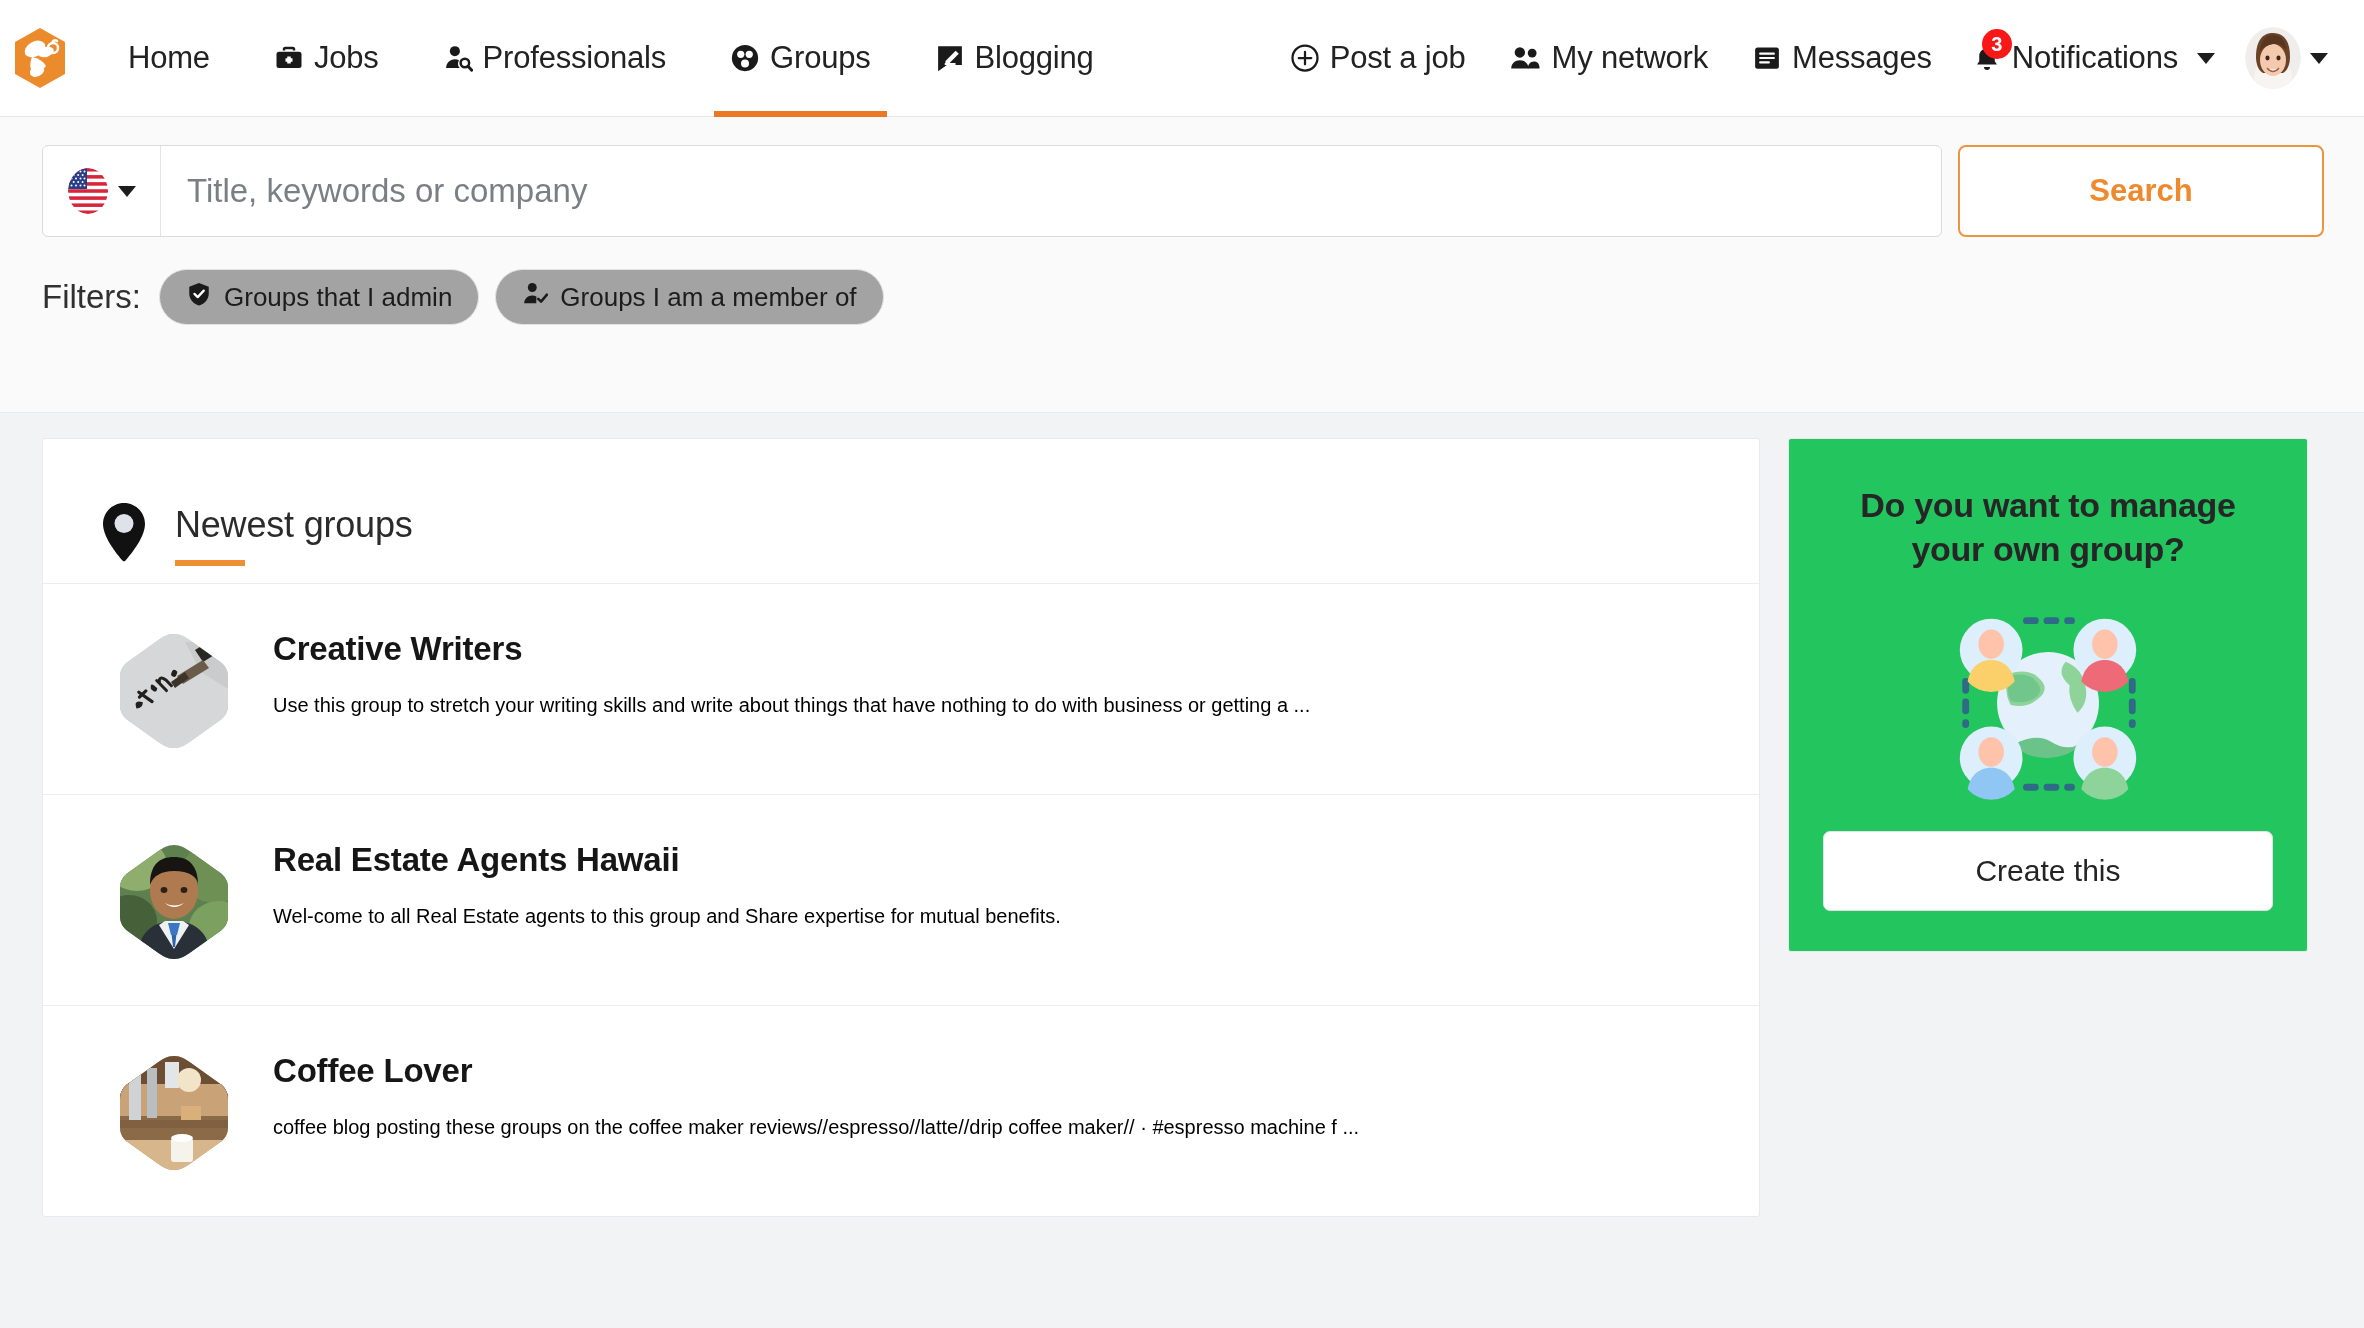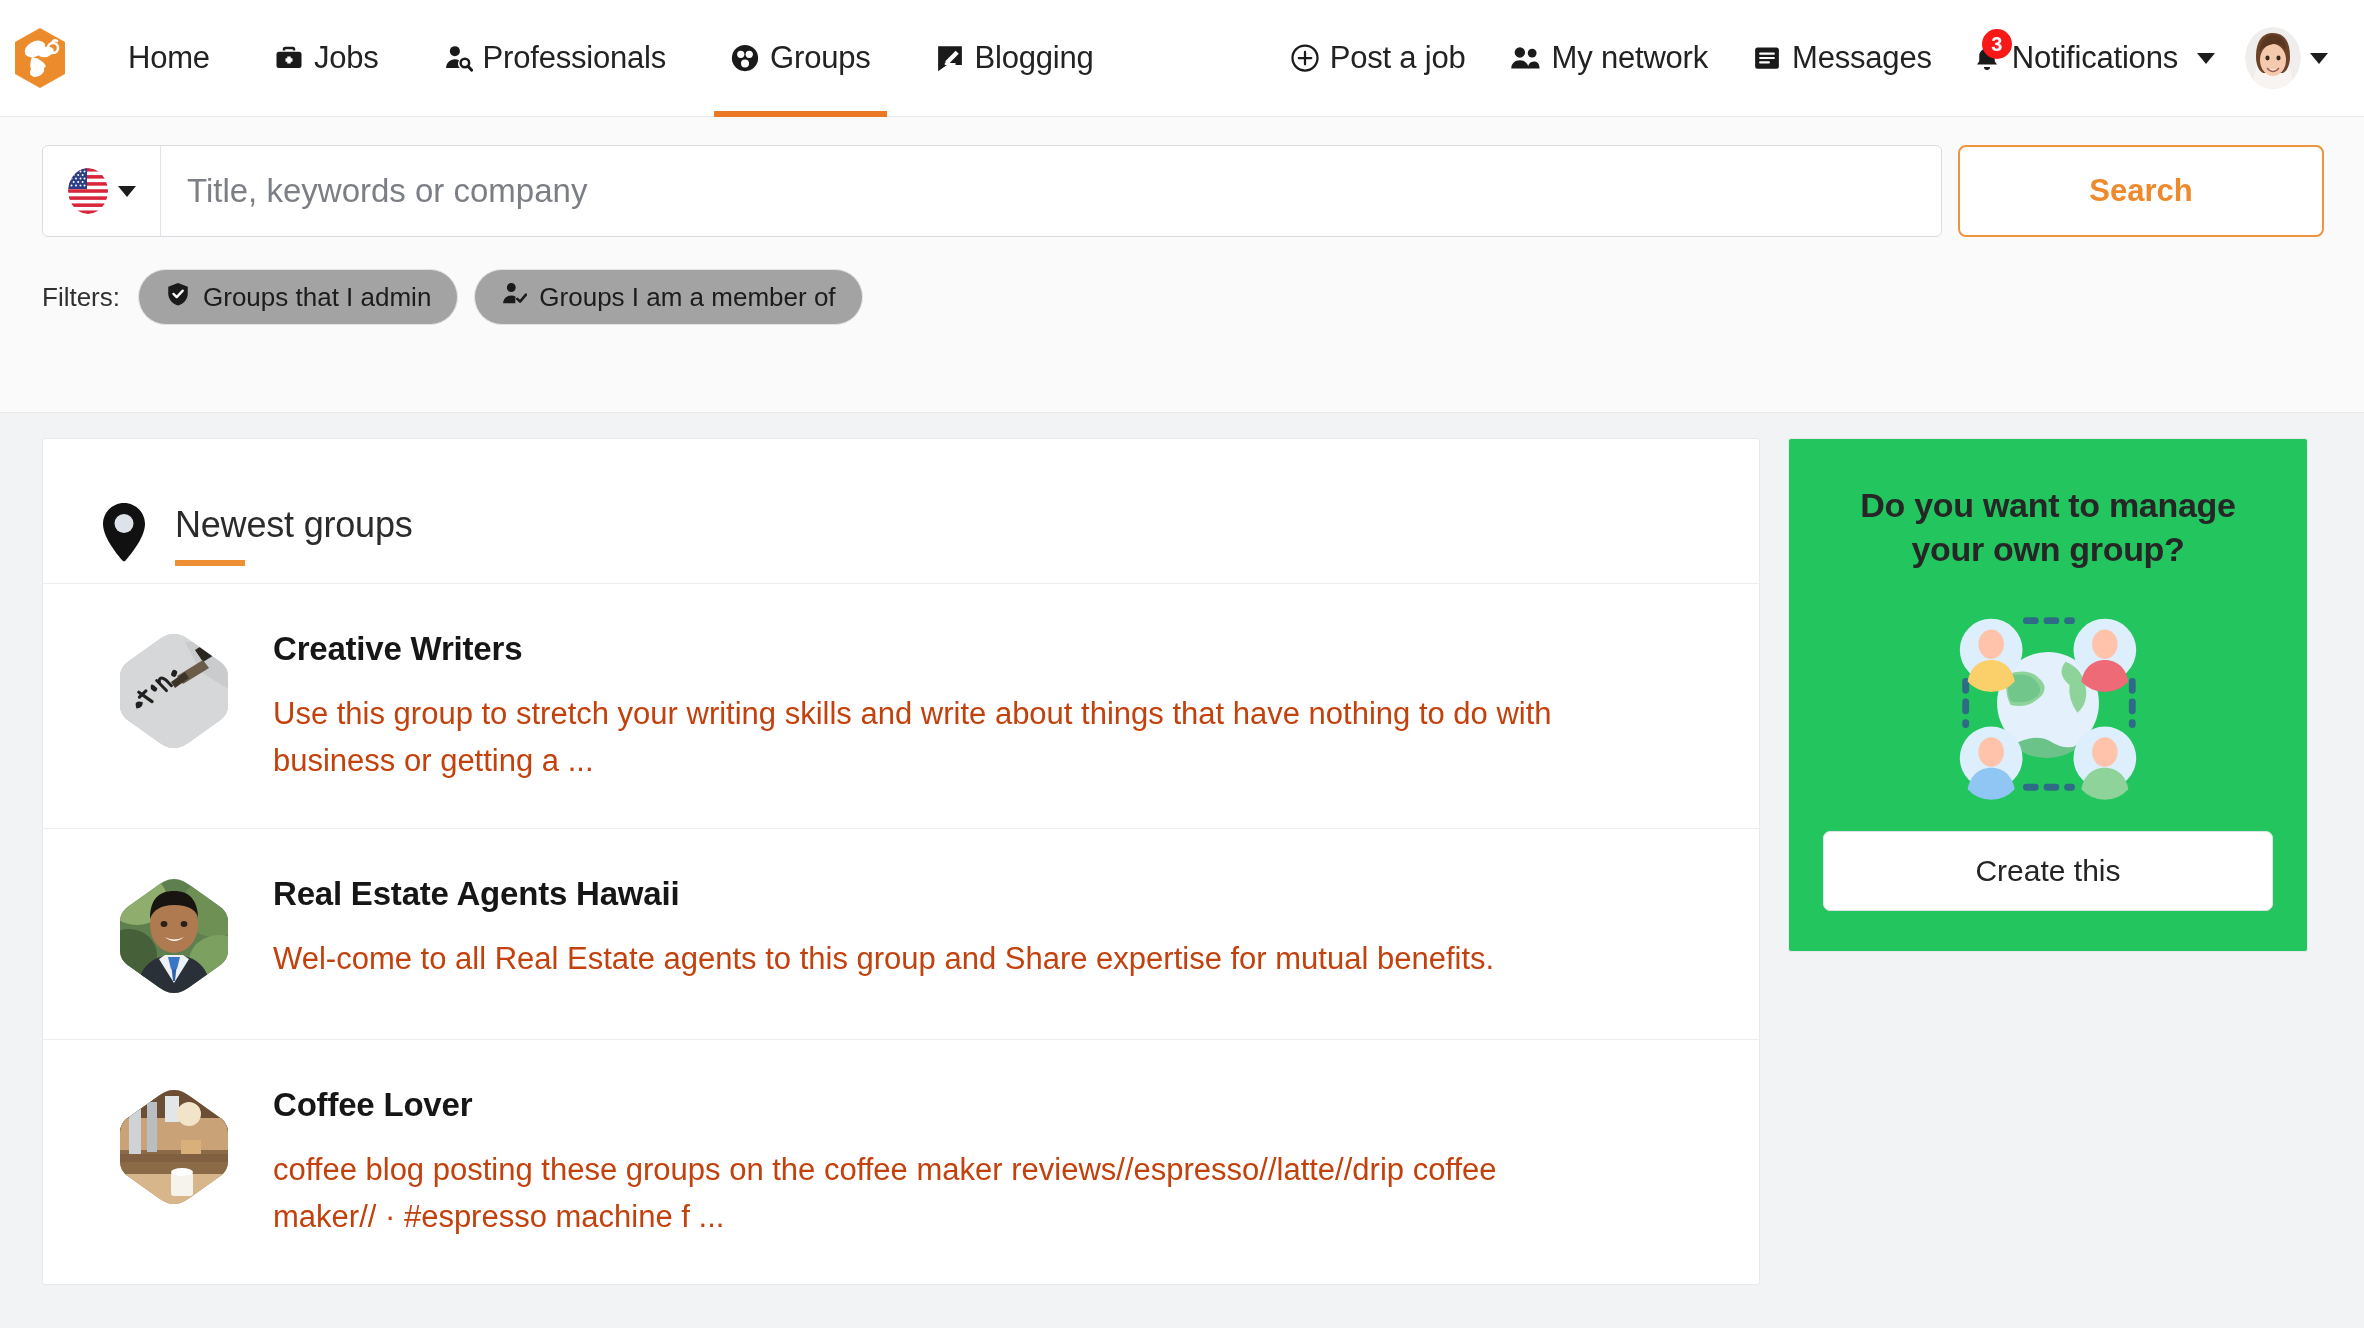--- a/index.html
+++ b/index.html
@@ -152,21 +152,21 @@
     font-family: "Liberation Sans", sans-serif;
     cursor: pointer;
   }
   .filters-row {
     display: flex;
     align-items: center;
     gap: 16px;
     margin-top: 32px;
   }
   .filters-label {
-    font-size: 26px;
+    font-size: 33px;
     color: #303030;
     margin-right: 2px;
   }
   .chip {
     display: flex;
     align-items: center;
     gap: 12px;
     height: 56px;
     padding: 0 26px;
     border: 1px solid #e0e2e5;
@@ -228,22 +228,22 @@
   }
   .g-body { flex: 1; padding-top: 2px; }
   .g-title {
     font-size: 33px;
     font-weight: bold;
     color: #161616;
     margin-bottom: 22px;
     letter-spacing: -0.2px;
   }
   .g-desc {
-    font-size: 31px;
-    color: #c2410c;
+    font-size: 20px;
+    color: #000000;
     line-height: 1.52;
     max-width: 1320px;
   }
 
   
   .side-card {
     width: 520px;
     background: #22c55e;
     border: 1px solid #e7e9ec;
     border-radius: 3px;

